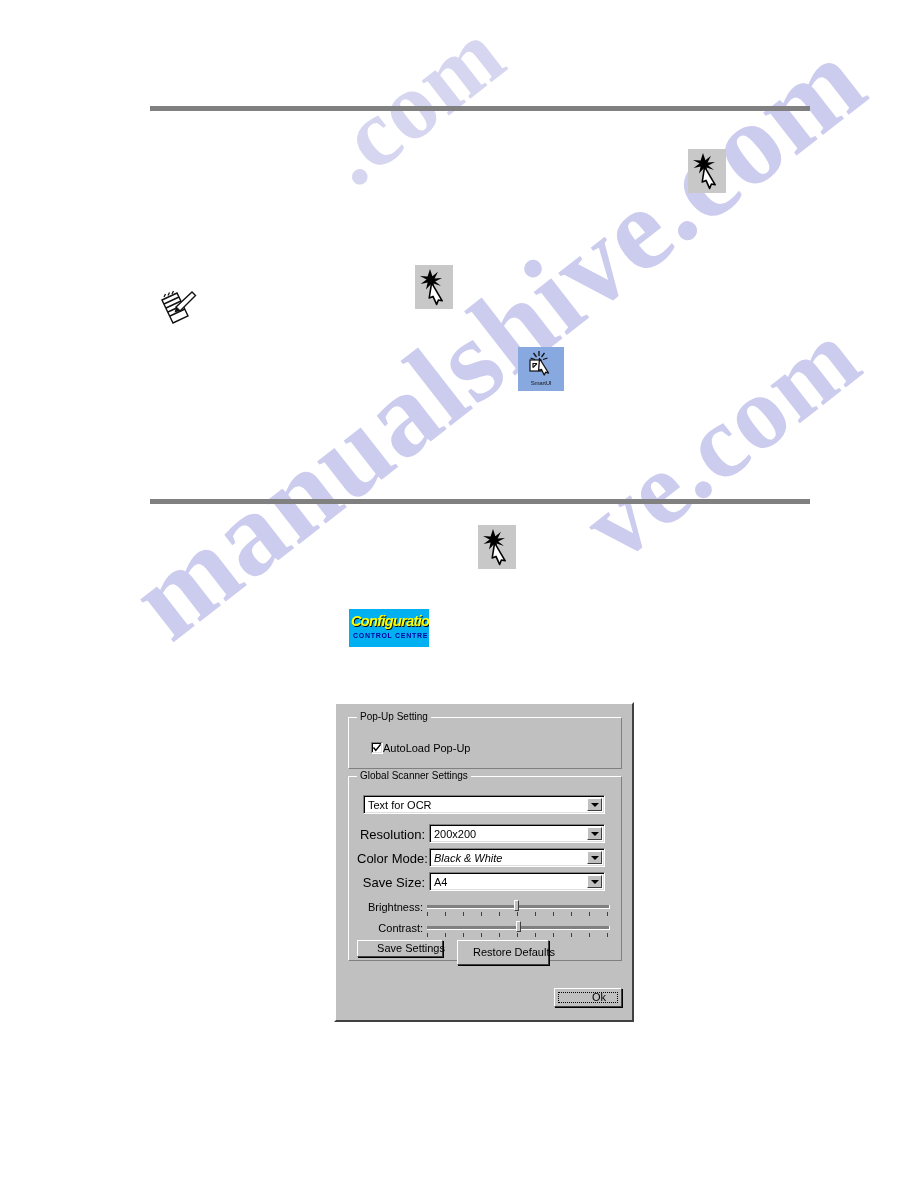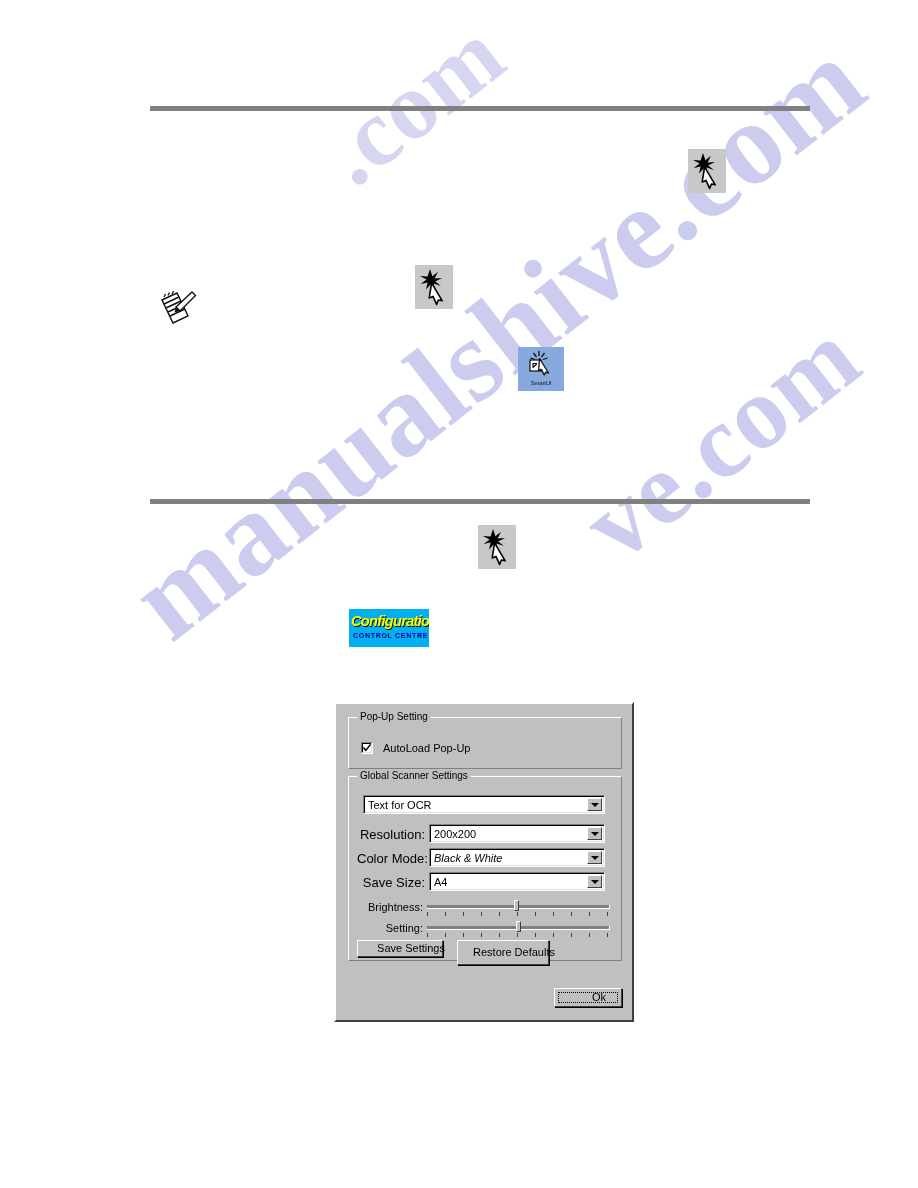--- a/index.html
+++ b/index.html
@@ -213,25 +213,25 @@
   #gb-global {
     left: 12px;
     top: 72px;
     width: 274px;
     height: 185px;
   }
 
   
   .cbrow {
     position: absolute;
-    left: 12px;
+    left: 22px;
     top: 24px;
     display: flex;
     align-items: center;
-    gap: 10px;
+    gap: 0;
     justify-content: center;
   }
   .wincheck {
     width: 12px;
     height: 12px;
     background: #ffffff;
     border-top: 1px solid #808080;
     border-left: 1px solid #808080;
     border-right: 1px solid #ffffff;
     border-bottom: 1px solid #ffffff;
@@ -519,21 +519,21 @@
               <i style="left:90px"></i>
             <i style="left:108px"></i>
               <i style="left:126px"></i>
               <i style="left:144px"></i>
             <i style="left:162px"></i>
               <i style="left:180px"></i>
           </div>
         </div>
 
         <div class="sliderrow" style="left:0; top:143px; width:274px; height:18px;">
-          <div class="sl-label" style="left:8px; top:2px; width:66px;">Setting:</div>
+          <div class="sl-label" style="left:8px; top:2px; width:66px;">Contrast:</div>
           <div class="sl-track" style="left:78px; top:6px; width:182px;"></div>
           <div class="sl-thumb" style="left:167px; top:1px;"></div>
           <div class="sl-ticks" style="left:78px; top:13px; width:182px;">
             <i style="left:0px"></i>
               <i style="left:18px"></i>
               <i style="left:36px"></i>
             <i style="left:54px"></i>
               <i style="left:72px"></i>
               <i style="left:90px"></i>
             <i style="left:108px"></i>

